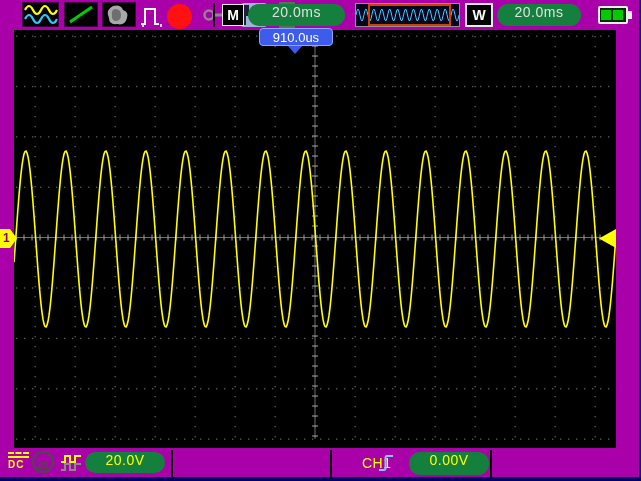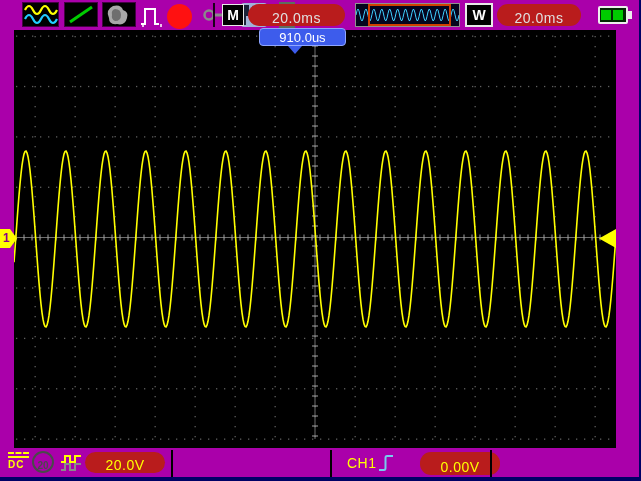--- a/index.html
+++ b/index.html
@@ -1,27 +1,27 @@
 <!DOCTYPE html>
 <html><head>
 <meta charset="utf-8">
 <style>
   html,body{margin:0;padding:0;background:#222;}
   #screen{position:relative;width:641px;height:481px;background:#AA00AA;overflow:hidden;
           font-family:"Liberation Sans","DejaVu Sans",sans-serif;}
   .abs{position:absolute;}
-  .pill{position:absolute;background:#b91c1c;border-radius:11px;display:flex;align-items:flex-end;justify-content:center;
+  .pill{position:absolute;background:#15803d;border-radius:11px;display:flex;align-items:flex-start;justify-content:center;
         color:#E0E0E0;font-size:14px;letter-spacing:0.5px;}
   .pill.yellow{color:#FFFF00;}
   .iconbox{position:absolute;background:#000;border:1px solid #440044;box-sizing:border-box;}
   .lbox{position:absolute;background:#000;border:2px solid #E8E8E8;box-sizing:border-box;
         display:flex;align-items:center;justify-content:center;color:#FFF;font-weight:bold;font-size:14px;}
   .vsep{position:absolute;width:2px;background:#1A001A;}
   #plot{position:absolute;left:14px;top:30px;width:602px;height:418px;background:#000;}
-  #tooltip{position:absolute;left:259px;top:28px;width:87px;height:18px;background:#3D5CEC;border:1px solid #8FA6FF;
+  #tooltip{position:absolute;left:259px;top:28px;width:74px;height:18px;background:#3D5CEC;border:1px solid #8FA6FF;
            border-radius:4px;color:#FFFFFF;font-size:13px;display:flex;align-items:center;justify-content:center;
            box-sizing:border-box;z-index:5;}
   #tooltip-tri{position:absolute;left:288px;top:46px;width:0;height:0;z-index:5;
            border-left:7px solid transparent;border-right:7px solid transparent;border-top:8px solid #3D5CEC;}
   #ch-marker{position:absolute;left:0;top:229px;width:17px;height:19px;background:#FFFF00;z-index:4;
            clip-path:polygon(0 0,10px 0,17px 9.5px,10px 19px,0 19px);
            color:#880088;font-size:12px;font-weight:bold;line-height:19px;padding-left:3px;box-sizing:border-box;}
   #trig-marker{position:absolute;left:599px;top:229px;width:17px;height:19px;background:#FFFF00;z-index:4;
            clip-path:polygon(17px 0,17px 19px,0 9.5px);}
   #battery{position:absolute;left:598px;top:6px;width:30px;height:18px;border:2px solid #EEE;border-radius:2px;
@@ -1557,28 +1557,28 @@
     <svg width="23" height="20" viewBox="0 0 23 20">
       <path d="M1,9 h4 v-6 h5 v6 h5 v-6 h6" fill="none" stroke="#FFFF00" stroke-width="2"></path>
       <path d="M1,17 h4 v-6 h5 v6 h5 v-6 h6" fill="none" stroke="#8A8A8A" stroke-width="2"></path>
     </svg>
   </div>
   <div class="pill yellow" style="left:85px;top:452px;width:80px;height:21px;">
     <span>20.0V</span>
   </div>
   <div class="vsep" style="left:171px;top:450px;height:27px;background:#000;"></div>
   <div class="vsep" style="left:330px;top:450px;height:27px;background:#000;"></div>
-  <div class="abs btext" style="left:347px;top:455px;">
+  <div class="abs btext" style="left:362px;top:455px;">
     <span>CH1</span>
   </div>
   <div class="abs" style="left:378px;top:452px;">
     <svg width="18" height="22" viewBox="0 0 18 22">
       <path d="M1,18 h5 q1.5,0 1.5,-2 v-10 q0,-2 1.5,-2 h6" fill="none" stroke="#77CCEE" stroke-width="2"></path>
     </svg>
   </div>
-  <div class="pill yellow" style="left:420px;top:452px;width:80px;height:23px;">
+  <div class="pill yellow" style="left:409px;top:452px;width:80px;height:23px;">
     <span>0.00V</span>
   </div>
   <div class="vsep" style="left:490px;top:450px;height:27px;background:#000;"></div>
 
   <div class="abs edge-strip" style="left:0;top:477px;width:641px;height:4px;"></div>
   <div class="abs edge-strip" style="left:639px;top:0;width:2px;height:481px;"></div>
 </div>
 
 </body></html>

